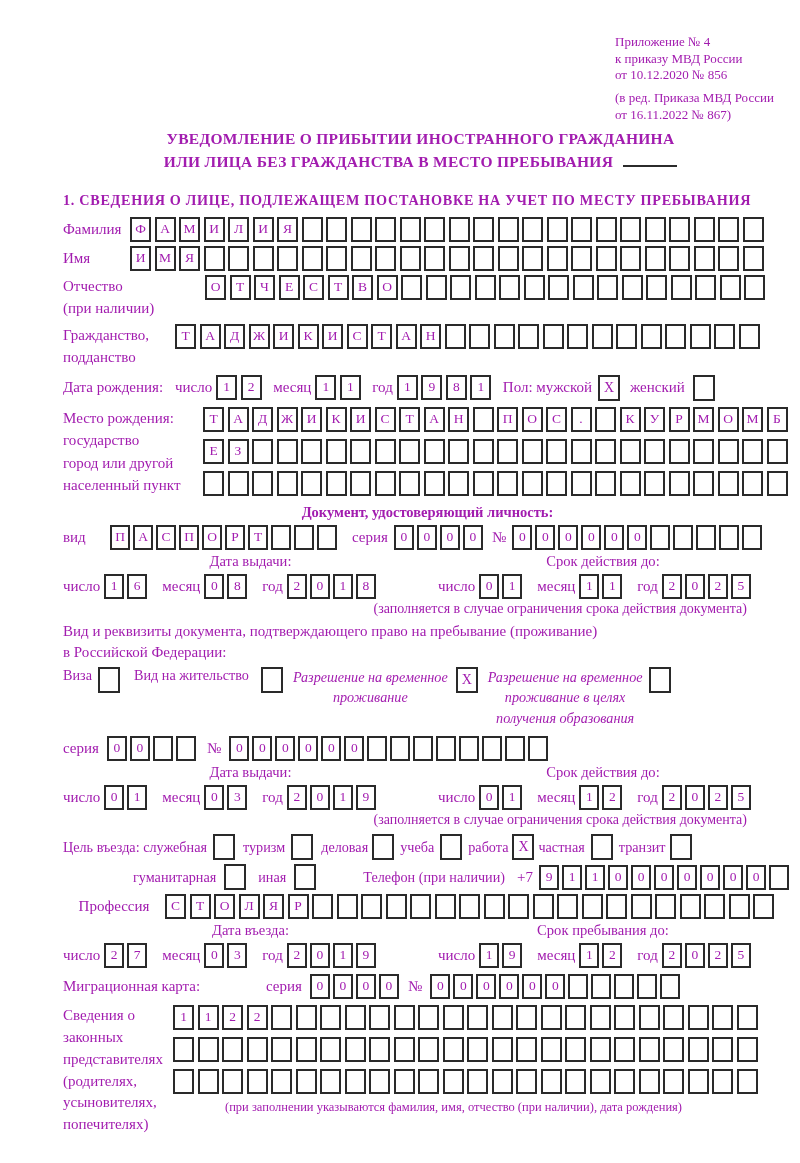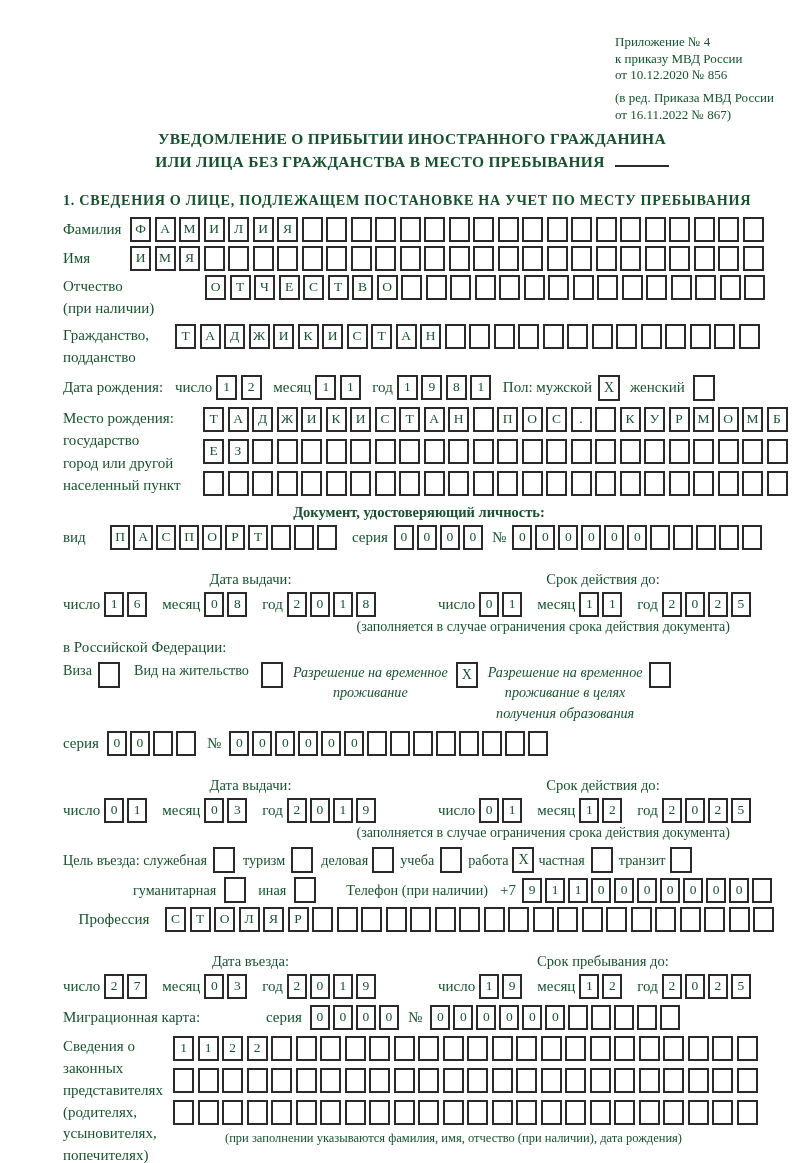--- a/index.html
+++ b/index.html
@@ -1,20 +1,20 @@
 <!DOCTYPE html>
 <html><head>
 <meta charset="utf-8">
 <style>
   * { margin:0; padding:0; box-sizing:border-box; }
   html,body { background:#ffffff; }
   .page {
     position:relative; width:800px; height:1163px; background:#ffffff;
-    font-family:"Liberation Serif","DejaVu Serif",serif; color:#14532d;
-    padding:34px 25px 0 63px; overflow:hidden;
+    font-family:"Liberation Serif","DejaVu Serif",serif; color:#a21caf;
+    padding:34px 8px 0 63px; overflow:hidden;
   }
   .hdr-right { margin-left:552px; font-size:13px; line-height:1.28; }
   .hdr-right .ed { margin-top:6px; }
   .forma { font-weight:700; text-align:right; padding-right:32px; margin-top:12px; font-size:15px; letter-spacing:.4px; }
   .title { font-weight:700; text-align:center; font-size:15.5px; line-height:1.5; margin-top:4px; letter-spacing:.3px; margin-left:-14px; }
   .tunder { display:inline-block; width:54px; height:12px; border-bottom:2.5px solid #2b2b2b; margin-left:10px; }
   .sec { font-weight:700; font-size:14.2px; margin-top:18px; letter-spacing:.7px; white-space:nowrap; }
 
   .row { display:flex; align-items:center; margin-top:4px; flex-wrap:nowrap; }
   .row.top { align-items:flex-start; }
@@ -25,21 +25,21 @@
   .lblcol.center { text-align:center; }
   .bxrow { display:inline-flex; flex:none; }
   .bx { width:21px; height:25px; border:2px solid #2a2a2a; margin-right:3.5px; flex:none;
         text-align:center; font-size:13.5px; line-height:20px; background:#fff; }
   .compact .bx { width:20px; margin-right:3px; }
   .cb { width:22px; height:26px; border:2px solid #2a2a2a; flex:none; text-align:center;
         font-size:14px; line-height:21px; background:#fff; }
   .center-b { text-align:center; font-weight:700; font-size:14.5px; margin-top:7px; }
   .note { font-size:12.5px; white-space:nowrap; }
   .note-r { font-size:14px; text-align:right; padding-right:45px; margin-top:2px; }
-  .hdr2 { display:flex; margin-top:21px;font-family:Liberation Serif, serif; }
+  .hdr2 { display:flex; margin-top:3px;font-family:Liberation Serif, serif; }
   .h-left { width:375px; text-align:center; font-size:14.6px; }
   .h-right { width:330px; text-align:center; font-size:14.6px; }
   .dg { display:inline-flex; align-items:center; flex:none; }
   .dg.wl { width:375px; }
   .sp { flex:1 1 auto; }
   .mb7 { margin-bottom:7px; }
   .w67{width:67px;} .w112{width:112px;} .w142{width:142px;} .w140{width:140px;}
   .w102{width:102px;text-align:center;} .w110{width:110px; line-height:1.45;} .w155{width:155px;}
   .ml4{margin-left:4px;} .ml6{margin-left:6px;} .ml8{margin-left:8px;} .ml10{margin-left:10px;}
   .ml12{margin-left:12px;} .ml14{margin-left:14px;} .ml48{margin-left:48px;} .ml52{margin-left:52px;} .ml70{margin-left:70px;}
@@ -388,20 +388,23 @@
       <span class="bxrow ml4">
           <span class="bx">2</span>
           <span class="bx">0</span>
           <span class="bx">2</span>
           <span class="bx">5</span>
         </span>
     </span>
   </div>
   <div class="note-r">(заполняется в случае ограничения срока действия документа)</div>
 
+  <div class="row mt6">
+    <span class="lbl">Вид и реквизиты документа, подтверждающего право на пребывание (проживание)</span>
+  </div>
   <div class="row">
     <span class="lbl">в Российской Федерации:</span>
   </div>
 
   <div class="row top mt6">
     <span class="lbl sm">Виза</span>
     <span class="cb ml6"></span>
     <span class="lbl sm ml14">Вид на жительство</span>
     <span class="cb ml12"></span>
     <span class="lblcol sm center ml10">

